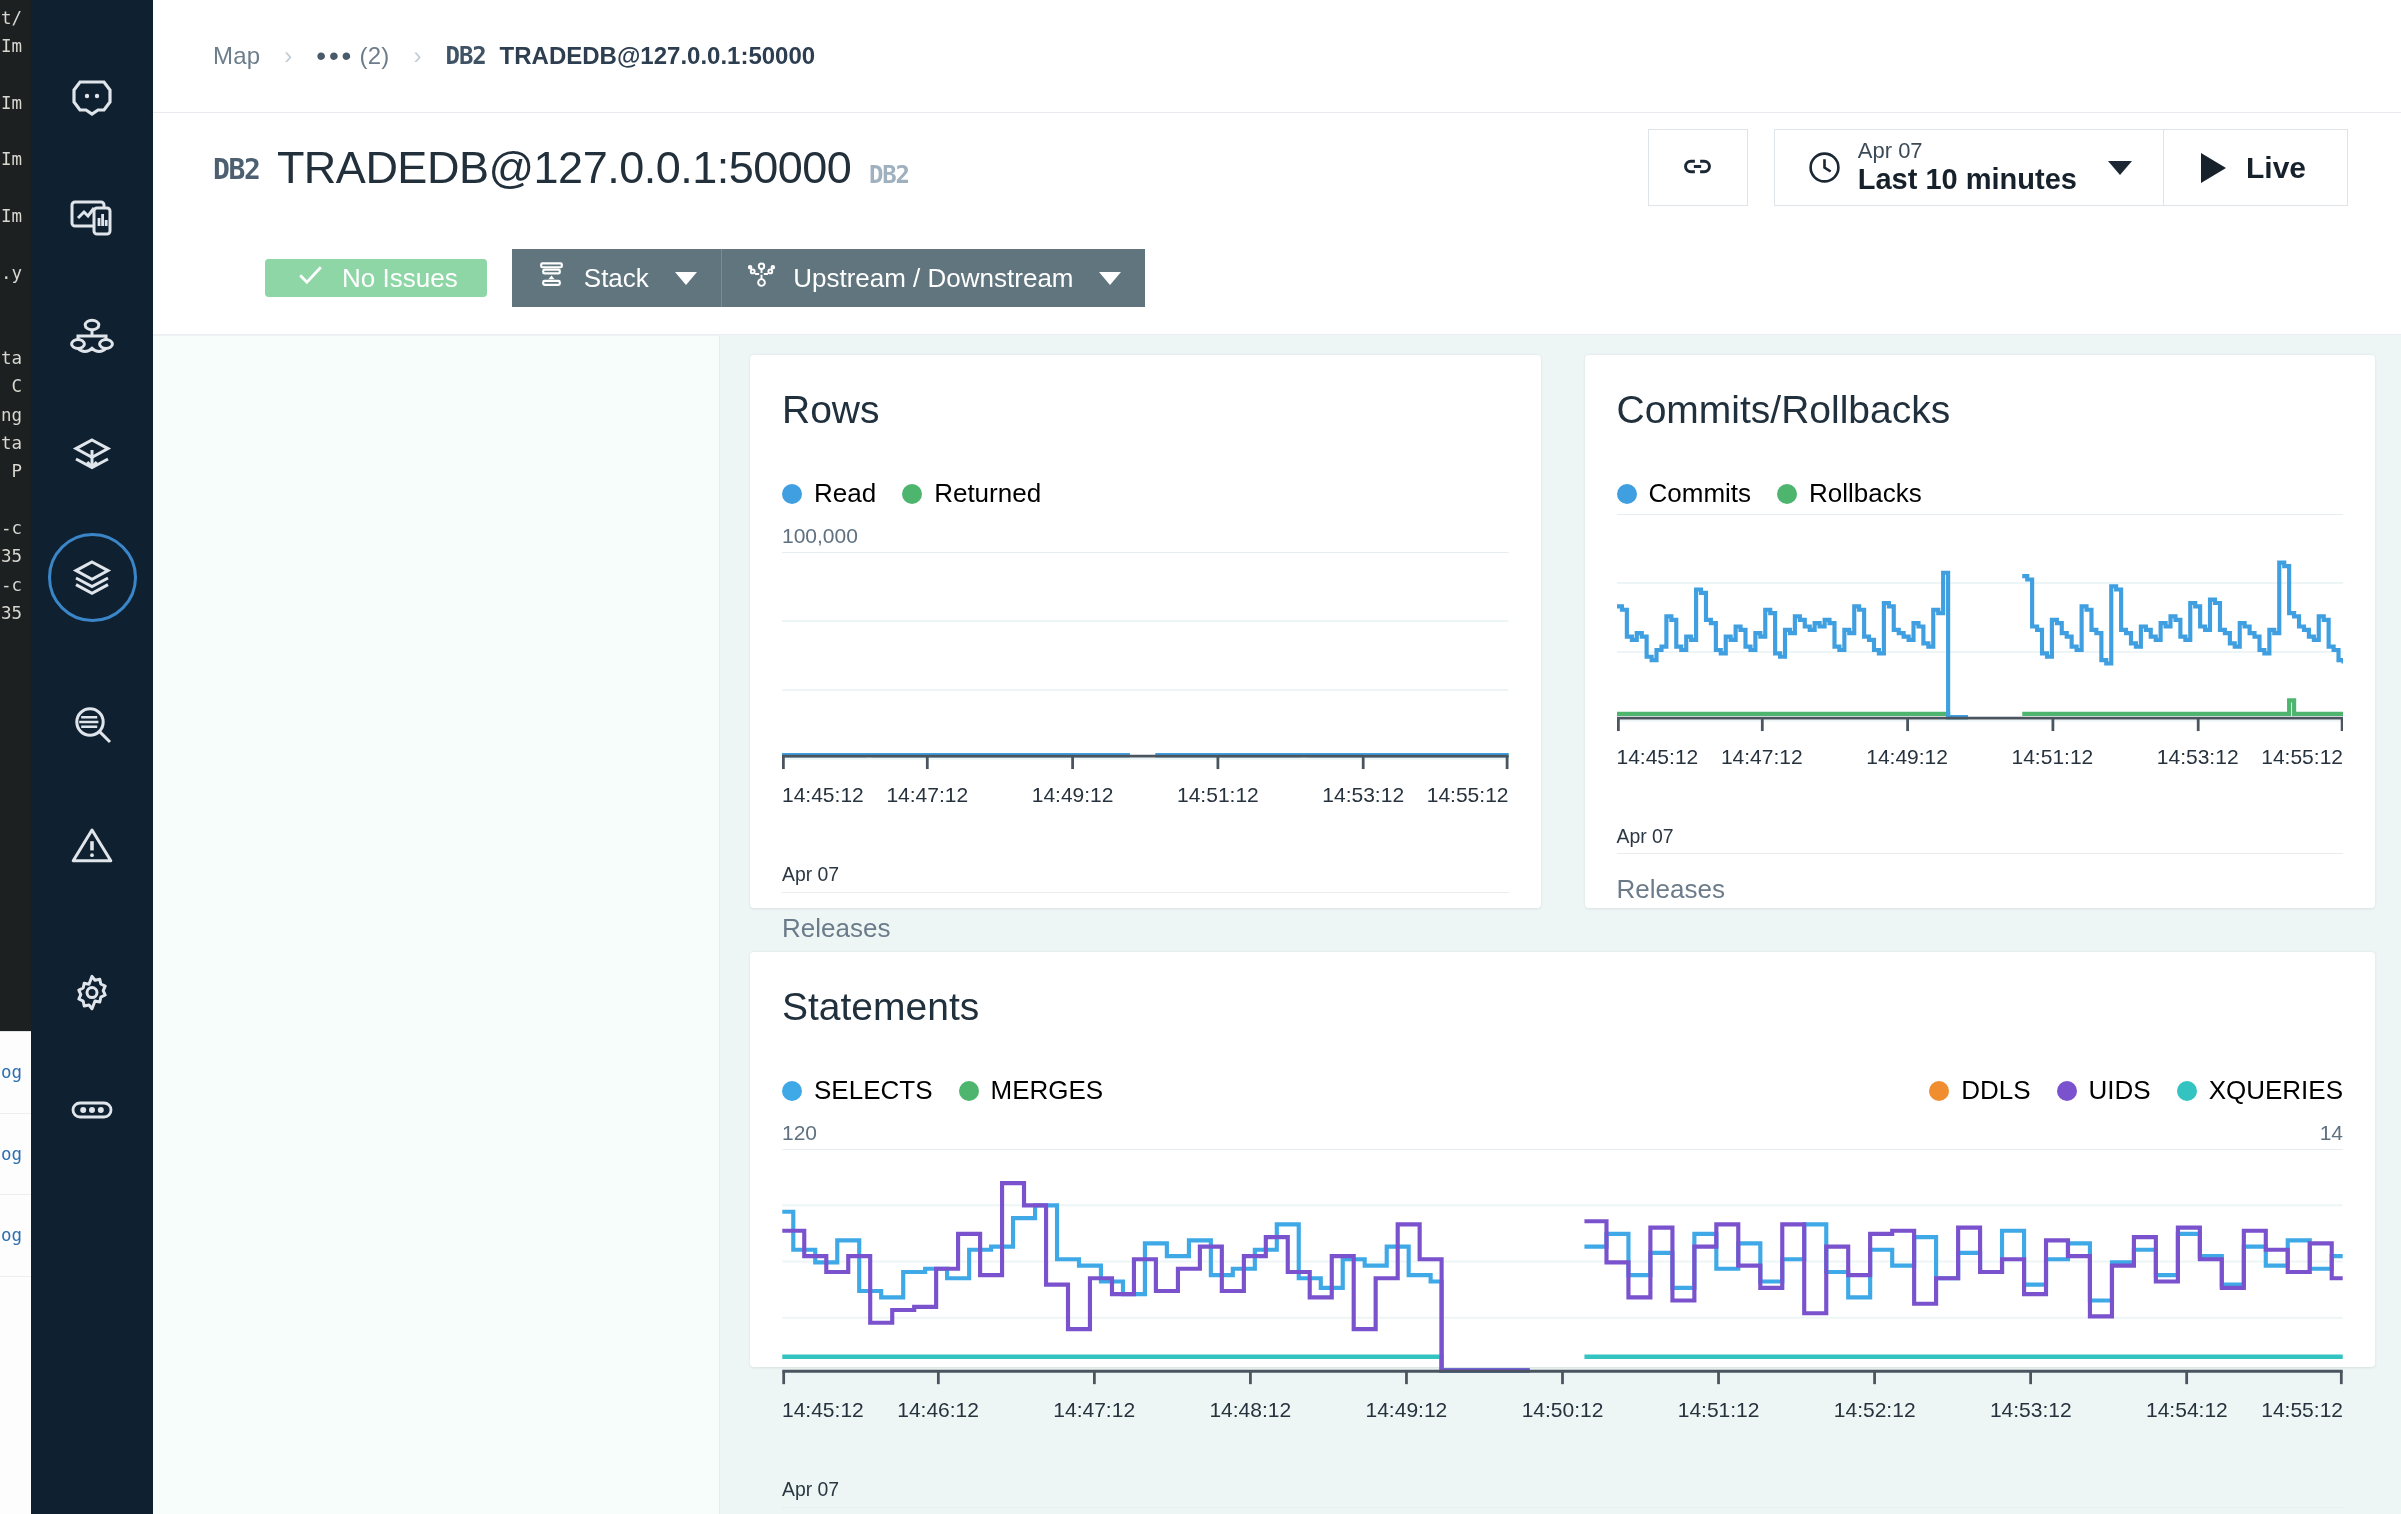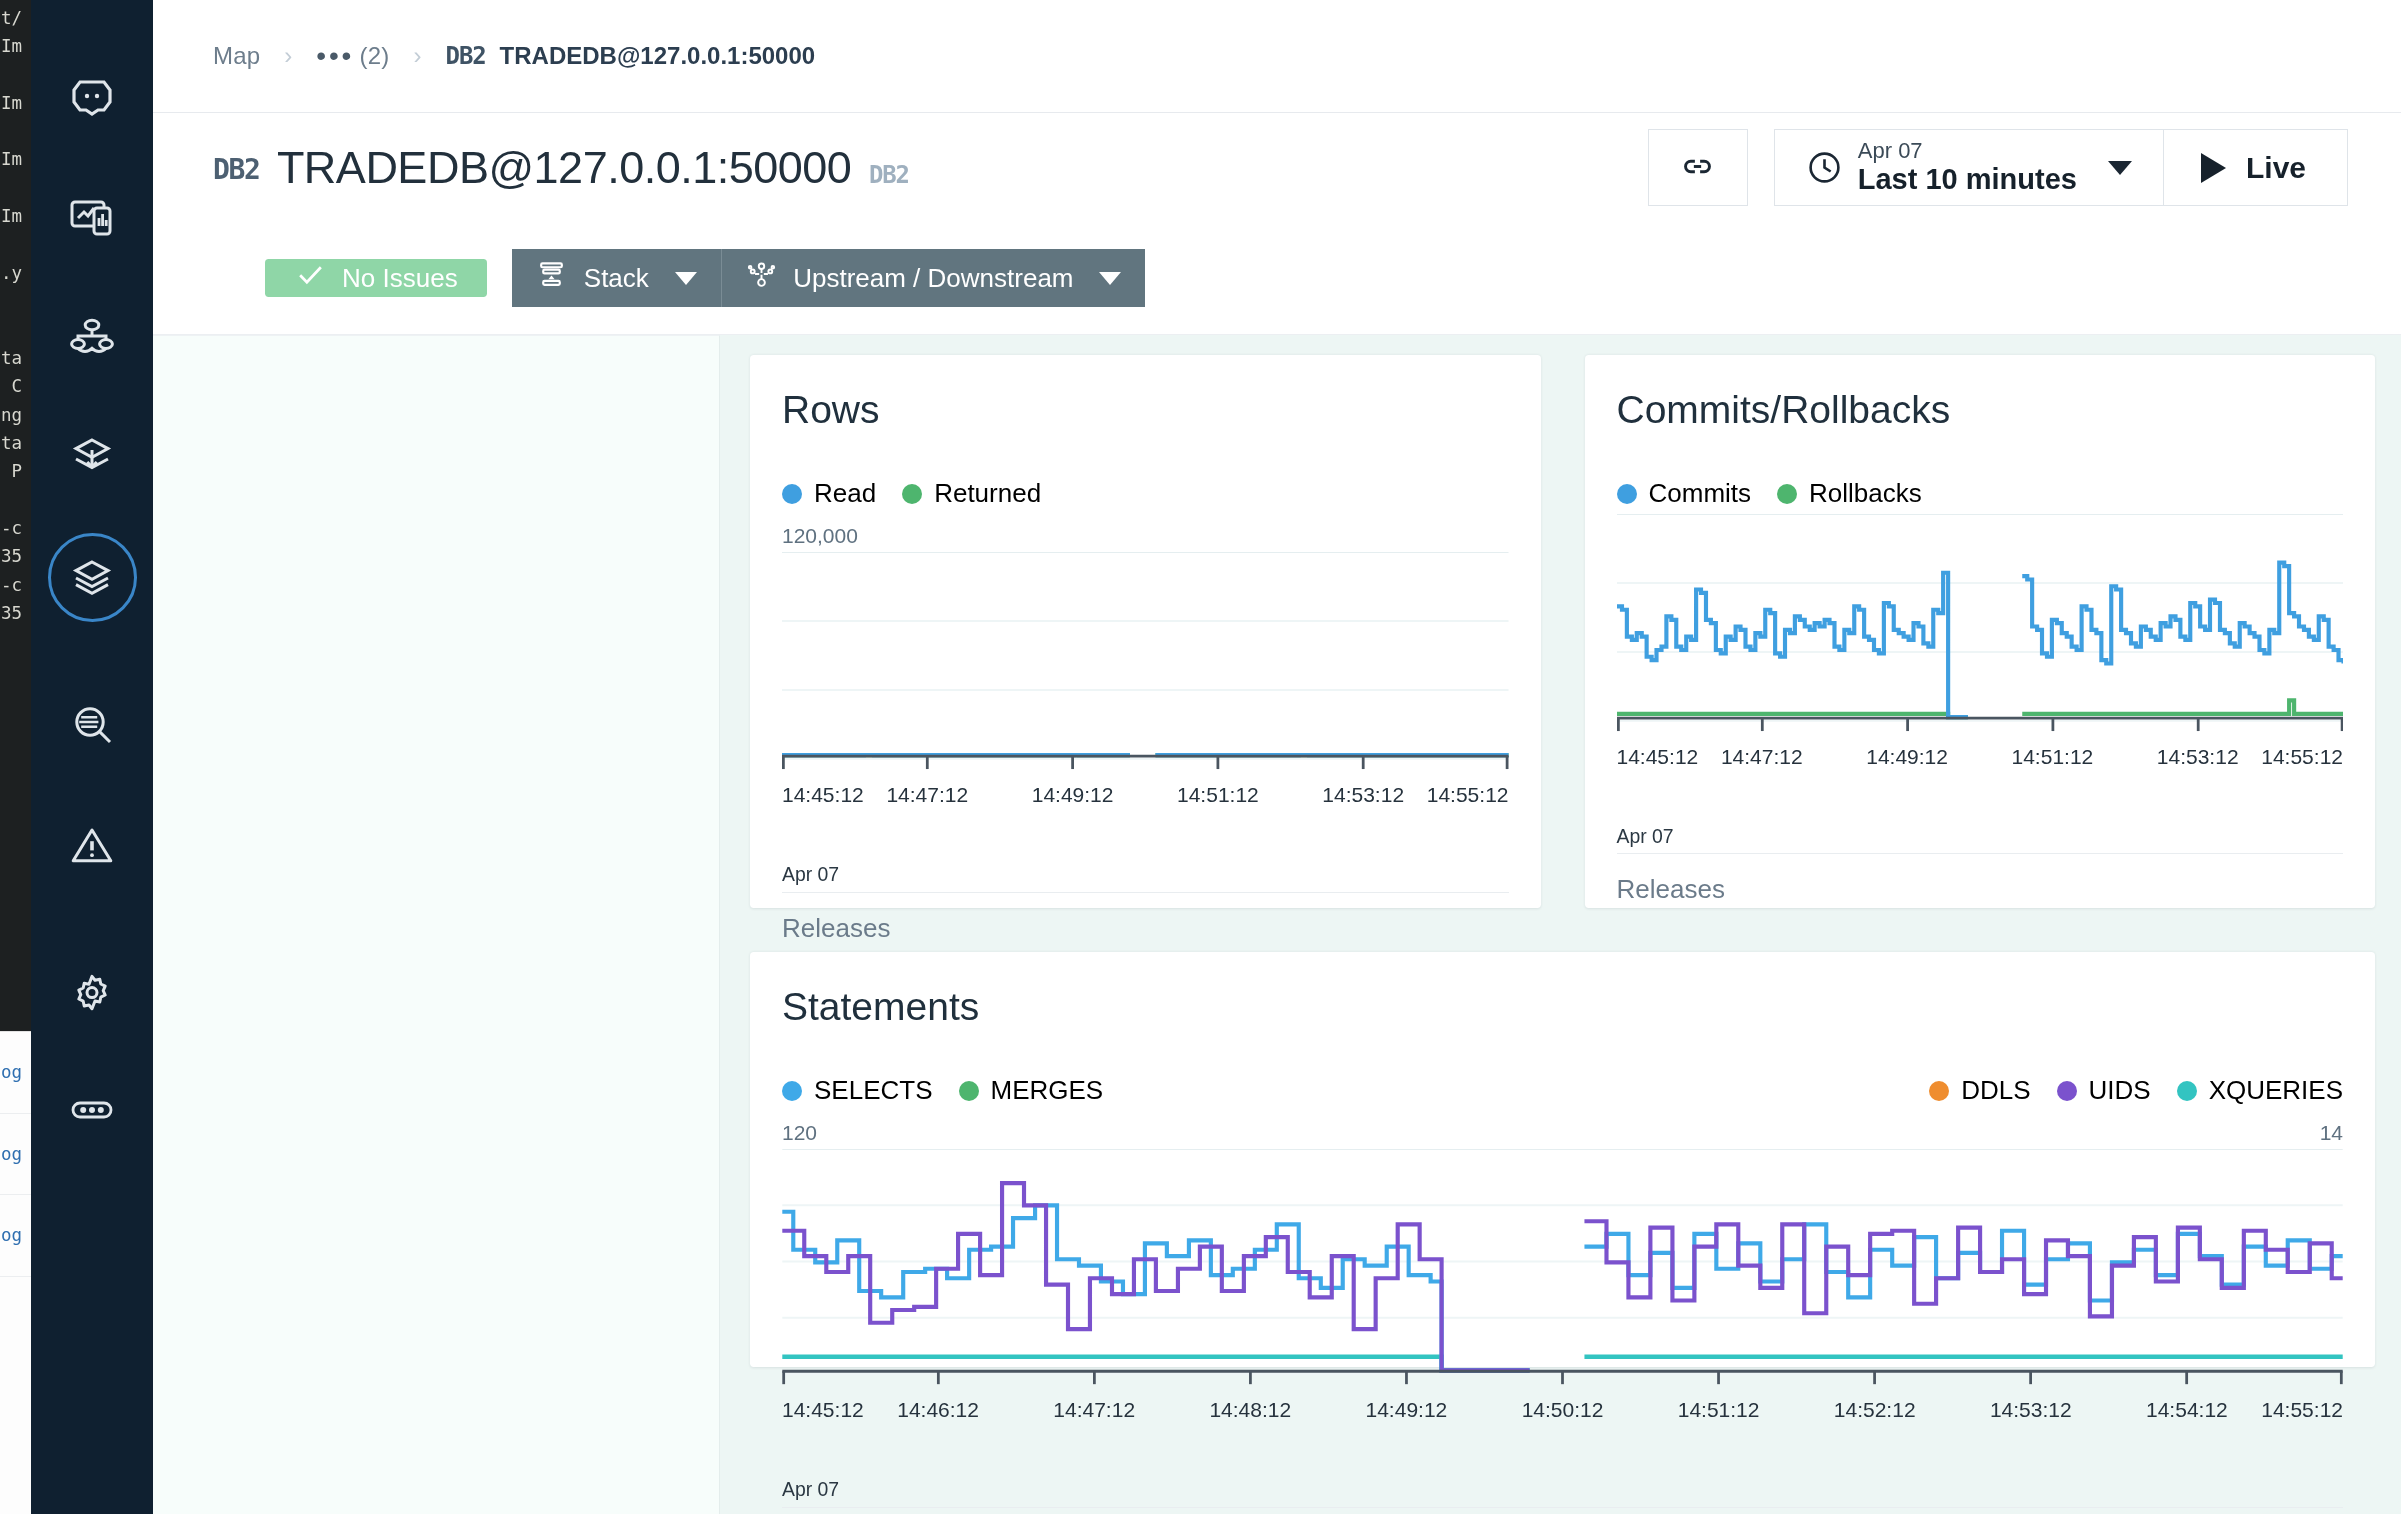--- a/index.html
+++ b/index.html
@@ -432,21 +432,21 @@
                   <span class="dot" id="d-r0" style="background: rgb(63, 159, 224);"></span>
                   <span class="lg-label">Read</span>
                 </span>
                 <span class="lg-item">
                   <span class="dot" id="d-r1" style="background: rgb(78, 181, 110);"></span>
                   <span class="lg-label">Returned</span>
                 </span>
               </div>
             </div>
             <div class="axis-top">
-              <span class="ymax">120,000</span>
+              <span class="ymax">100,000</span>
             </div>
             <div class="plot" id="plot-0">
                 <svg viewBox="0 0 787 250" width="726" height="231">
                   <line x1="0" x2="787" y1="0" y2="0" stroke="#e5eef0" stroke-width="2"></line>
                   <line x1="0" x2="787" y1="74.66666666666666" y2="74.66666666666666" stroke="#eef5f6" stroke-width="2"></line>
                   <line x1="0" x2="787" y1="149.33333333333331" y2="149.33333333333331" stroke="#eef5f6" stroke-width="2"></line>
                   <line x1="0" x2="787" y1="224" y2="224" stroke="#eef5f6" stroke-width="2"></line>
                   <path d="M0.0 220.0L5.5 220.0L5.5 220.0L11.1 220.0L11.1 220.0L16.6 220.0L16.6 220.0L22.2 220.0L22.2 220.0L27.7 220.0L27.7 220.0L33.3 220.0L33.3 220.0L38.8 220.0L38.8 220.0L44.3 220.0L44.3 220.0L49.9 220.0L49.9 220.0L55.4 220.0L55.4 220.0L61.0 220.0L61.0 220.0L66.5 220.0L66.5 220.0L72.0 220.0L72.0 220.0L77.6 220.0L77.6 220.0L83.1 220.0L83.1 220.0L88.7 220.0L88.7 220.0L94.2 220.0L94.2 220.0L99.8 220.0L99.8 220.0L105.3 220.0L105.3 220.0L110.8 220.0L110.8 220.0L116.4 220.0L116.4 220.0L121.9 220.0L121.9 220.0L127.5 220.0L127.5 220.0L133.0 220.0L133.0 220.0L138.6 220.0L138.6 220.0L144.1 220.0L144.1 220.0L149.6 220.0L149.6 220.0L155.2 220.0L155.2 220.0L160.7 220.0L160.7 220.0L166.3 220.0L166.3 220.0L171.8 220.0L171.8 220.0L177.4 220.0L177.4 220.0L182.9 220.0L182.9 220.0L188.4 220.0L188.4 220.0L194.0 220.0L194.0 220.0L199.5 220.0L199.5 220.0L205.1 220.0L205.1 220.0L210.6 220.0L210.6 220.0L216.1 220.0L216.1 220.0L221.7 220.0L221.7 220.0L227.2 220.0L227.2 220.0L232.8 220.0L232.8 220.0L238.3 220.0L238.3 220.0L243.9 220.0L243.9 220.0L249.4 220.0L249.4 220.0L254.9 220.0L254.9 220.0L260.5 220.0L260.5 220.0L266.0 220.0L266.0 220.0L271.6 220.0L271.6 220.0L277.1 220.0L277.1 220.0L282.7 220.0L282.7 220.0L288.2 220.0L288.2 220.0L293.7 220.0L293.7 220.0L299.3 220.0L299.3 220.0L304.8 220.0L304.8 220.0L310.4 220.0L310.4 220.0L315.9 220.0L315.9 220.0L321.5 220.0L321.5 220.0L327.0 220.0L327.0 220.0L332.5 220.0L332.5 220.0L338.1 220.0L338.1 220.0L343.6 220.0L343.6 220.0L349.2 220.0L349.2 220.0L354.7 220.0L354.7 220.0L360.2 220.0L360.2 220.0L365.8 220.0L365.8 220.0L371.3 220.0L371.3 220.0L376.9 220.0L376.9 220.0" fill="none" stroke="#4eb56e" stroke-width="4.5" stroke-opacity="1"></path>
                   <path d="M404.6 220.0L410.1 220.0L410.1 220.0L415.7 220.0L415.7 220.0L421.2 220.0L421.2 220.0L426.8 220.0L426.8 220.0L432.3 220.0L432.3 220.0L437.8 220.0L437.8 220.0L443.4 220.0L443.4 220.0L448.9 220.0L448.9 220.0L454.5 220.0L454.5 220.0L460.0 220.0L460.0 220.0L465.5 220.0L465.5 220.0L471.1 220.0L471.1 220.0L476.6 220.0L476.6 220.0L482.2 220.0L482.2 220.0L487.7 220.0L487.7 220.0L493.3 220.0L493.3 220.0L498.8 220.0L498.8 220.0L504.3 220.0L504.3 220.0L509.9 220.0L509.9 220.0L515.4 220.0L515.4 220.0L521.0 220.0L521.0 220.0L526.5 220.0L526.5 220.0L532.1 220.0L532.1 220.0L537.6 220.0L537.6 220.0L543.1 220.0L543.1 220.0L548.7 220.0L548.7 220.0L554.2 220.0L554.2 220.0L559.8 220.0L559.8 220.0L565.3 220.0L565.3 220.0L570.9 220.0L570.9 220.0L576.4 220.0L576.4 220.0L581.9 220.0L581.9 220.0L587.5 220.0L587.5 220.0L593.0 220.0L593.0 220.0L598.6 220.0L598.6 220.0L604.1 220.0L604.1 220.0L609.6 220.0L609.6 220.0L615.2 220.0L615.2 220.0L620.7 220.0L620.7 220.0L626.3 220.0L626.3 220.0L631.8 220.0L631.8 220.0L637.4 220.0L637.4 220.0L642.9 220.0L642.9 220.0L648.4 220.0L648.4 220.0L654.0 220.0L654.0 220.0L659.5 220.0L659.5 220.0L665.1 220.0L665.1 220.0L670.6 220.0L670.6 220.0L676.2 220.0L676.2 220.0L681.7 220.0L681.7 220.0L687.2 220.0L687.2 220.0L692.8 220.0L692.8 220.0L698.3 220.0L698.3 220.0L703.9 220.0L703.9 220.0L709.4 220.0L709.4 220.0L715.0 220.0L715.0 220.0L720.5 220.0L720.5 220.0L726.0 220.0L726.0 220.0L731.6 220.0L731.6 220.0L737.1 220.0L737.1 220.0L742.7 220.0L742.7 220.0L748.2 220.0L748.2 220.0L753.7 220.0L753.7 220.0L759.3 220.0L759.3 220.0L764.8 220.0L764.8 220.0L770.4 220.0L770.4 220.0L775.9 220.0L775.9 220.0L781.5 220.0L781.5 220.0L787.0 220.0L787.0 220.0" fill="none" stroke="#4eb56e" stroke-width="4.5" stroke-opacity="1"></path>
                   <path d="M0.0 219.9L5.5 219.9L5.5 219.9L11.1 219.9L11.1 219.9L16.6 219.9L16.6 219.9L22.2 219.9L22.2 219.9L27.7 219.9L27.7 219.9L33.3 219.9L33.3 220.0L38.8 220.0L38.8 220.0L44.3 220.0L44.3 219.9L49.9 219.9L49.9 219.9L55.4 219.9L55.4 219.9L61.0 219.9L61.0 219.9L66.5 219.9L66.5 219.9L72.0 219.9L72.0 219.9L77.6 219.9L77.6 219.9L83.1 219.9L83.1 219.9L88.7 219.9L88.7 219.8L94.2 219.8L94.2 219.8L99.8 219.8L99.8 219.9L105.3 219.9L105.3 219.9L110.8 219.9L110.8 220.0L116.4 220.0L116.4 220.0L121.9 220.0L121.9 219.9L127.5 219.9L127.5 219.9L133.0 219.9L133.0 219.9L138.6 219.9L138.6 219.9L144.1 219.9L144.1 219.9L149.6 219.9L149.6 219.9L155.2 219.9L155.2 219.9L160.7 219.9L160.7 219.9L166.3 219.9L166.3 219.9L171.8 219.9L171.8 219.9L177.4 219.9L177.4 219.9L182.9 219.9L182.9 219.9L188.4 219.9L188.4 219.9L194.0 219.9L194.0 219.9L199.5 219.9L199.5 219.9L205.1 219.9L205.1 219.9L210.6 219.9L210.6 219.9L216.1 219.9L216.1 219.9L221.7 219.9L221.7 219.9L227.2 219.9L227.2 219.9L232.8 219.9L232.8 219.9L238.3 219.9L238.3 219.9L243.9 219.9L243.9 219.9L249.4 219.9L249.4 219.9L254.9 219.9L254.9 219.9L260.5 219.9L260.5 219.9L266.0 219.9L266.0 219.9L271.6 219.9L271.6 219.9L277.1 219.9L277.1 219.9L282.7 219.9L282.7 219.9L288.2 219.9L288.2 219.9L293.7 219.9L293.7 219.9L299.3 219.9L299.3 219.9L304.8 219.9L304.8 219.9L310.4 219.9L310.4 219.9L315.9 219.9L315.9 219.8L321.5 219.8L321.5 219.9L327.0 219.9L327.0 219.9L332.5 219.9L332.5 220.0L338.1 220.0L338.1 220.0L343.6 220.0L343.6 220.0L349.2 220.0L349.2 220.0L354.7 220.0L354.7 220.0L360.2 220.0L360.2 220.0L365.8 220.0L365.8 220.0L371.3 220.0L371.3 220.0L376.9 220.0L376.9 220.0" fill="none" stroke="#3f9fe0" stroke-width="4.5" stroke-opacity="1"></path>

